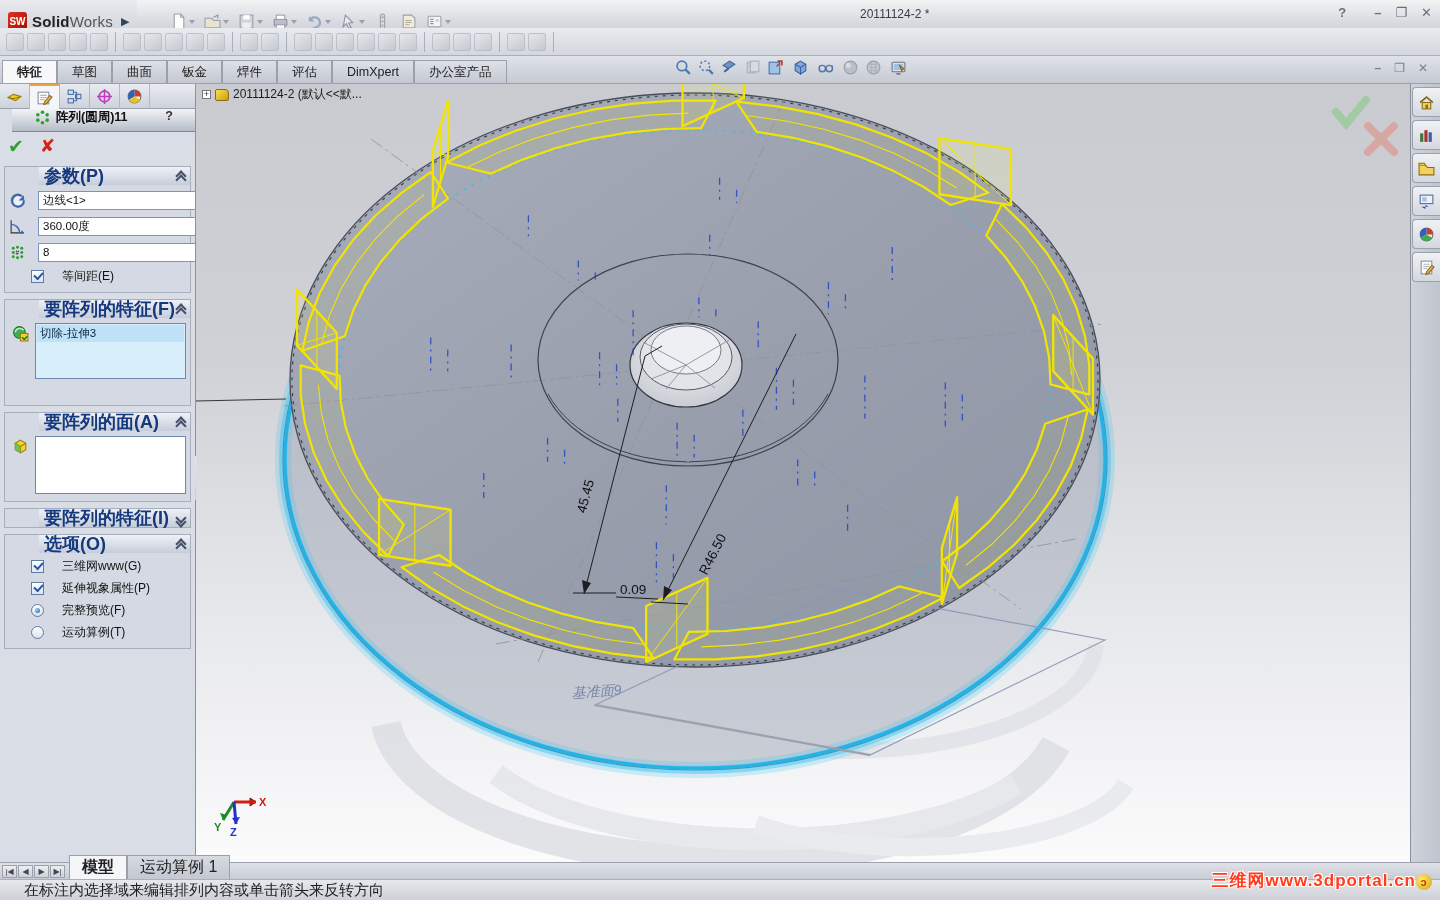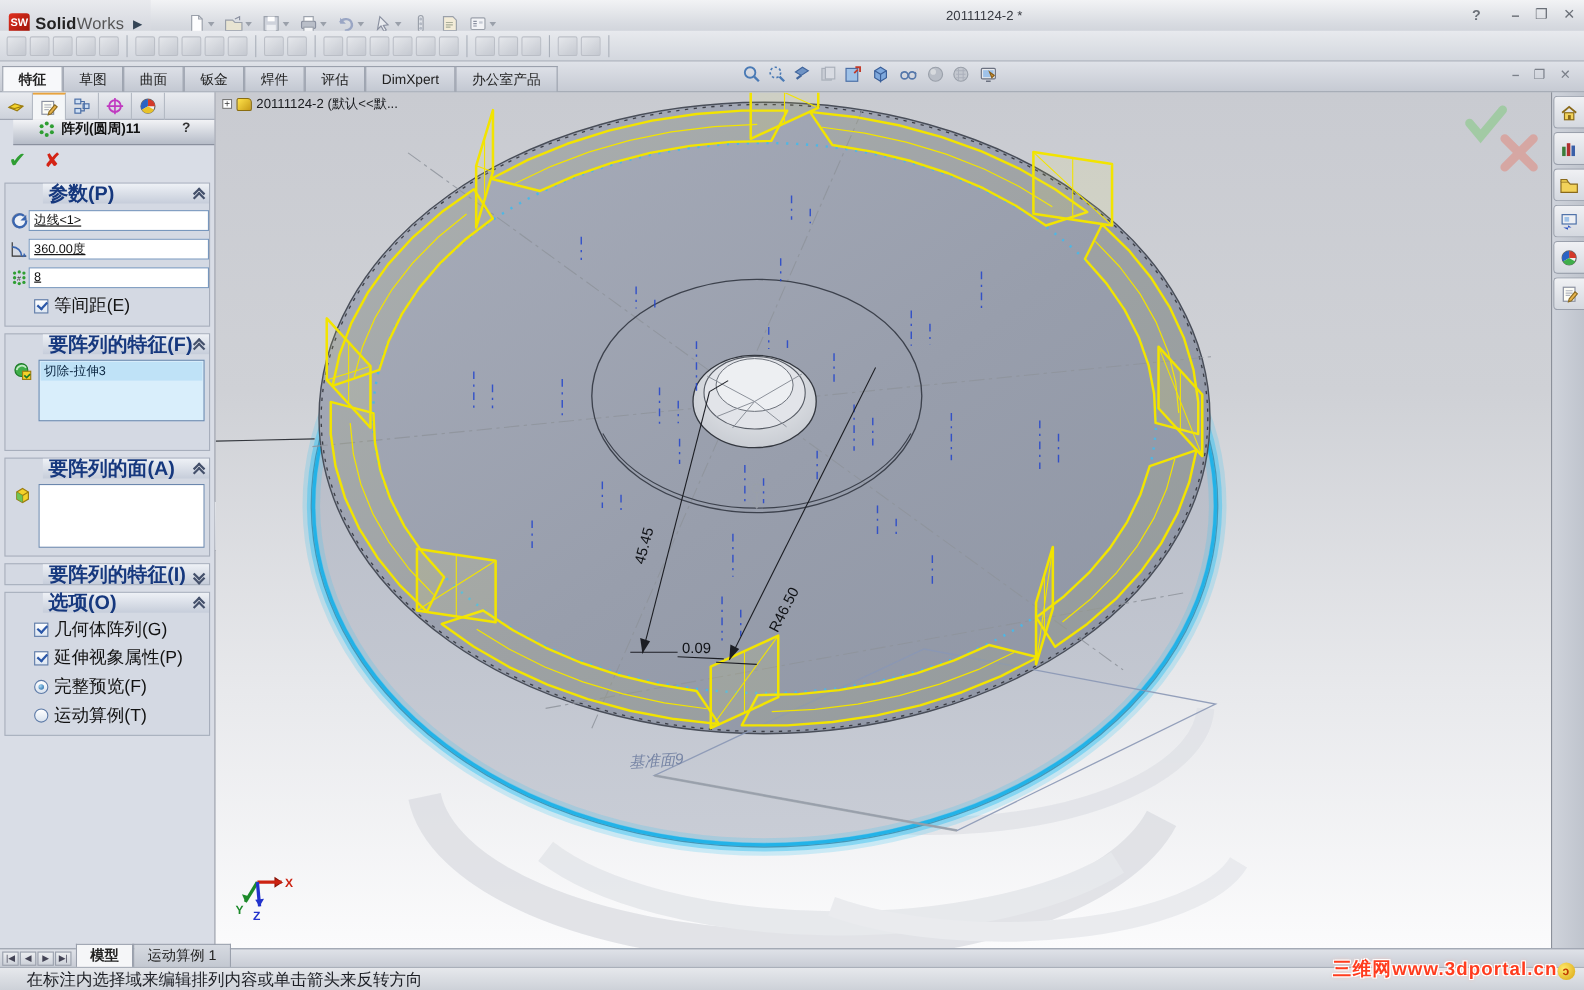--- a/index.html
+++ b/index.html
@@ -64,25 +64,25 @@
   .xmark { color:#d42315; font-size:18px; font-weight:bold; }
   .sec { margin:6px 4px 0 4px; border:1px solid #a7aebc; background:#d4d9e3; }
   .sec-h { height:18px; background:linear-gradient(#eef1f6,#c6cdda);
     display:flex; align-items:center; padding:0 5px; font-weight:bold; color:#16387e; font-size:18px;margin-left:34px; }
   .sec-h .chev { margin-left:auto; width:8px; height:8px; position:relative; }
   .chev::before, .chev::after { content:""; position:absolute; left:0; width:6px; height:6px;
     border-left:2px solid #44506b; border-top:2px solid #44506b; transform:rotate(45deg); }
   .chev::before { top:0; } .chev::after { top:4px; }
   .chev.down::before, .chev.down::after { transform:rotate(225deg); }
   .sec-b { padding:5px 4px 7px 4px; }
-  .prow { display:flex; align-items:center; margin-bottom:6px; gap:0;text-decoration:underline; }
+  .prow { display:flex; align-items:center; margin-bottom:6px; gap:12px; }
   .picon { width:22px; height:20px; display:flex; align-items:center; justify-content:center; }
   .pfield { flex:1; height:19px; background:#fff; border:1px solid #7897bd;
     font-size:11.5px; padding:2px 4px; color:#111; font-family:inherit; }
-  .cbrow { display:flex; align-items:center; gap:5px; margin:5px 0 0 22px; color:#111; font-size:16px; }
+  .cbrow { display:flex; align-items:center; gap:18px; margin:5px 0 0 22px; color:#111; font-size:12px; }
   .cb { width:13px; height:13px; background:linear-gradient(#fff,#dce6f2); border:1px solid #5f7ca8; position:relative; }
   .cb.on::after { content:""; position:absolute; left:2px; top:1px; width:7px; height:4px;
     border-left:2px solid #2b57a8; border-bottom:2px solid #2b57a8; transform:rotate(-48deg); }
   .rb { width:13px; height:13px; border-radius:50%; background:linear-gradient(#fff,#d8e2ee); border:1px solid #5f7ca8; position:relative; }
   .rb.on::after { content:""; position:absolute; left:3px; top:3px; width:5px; height:5px; border-radius:50%;
     background:radial-gradient(circle at 35% 35%,#9fd4f2,#1d5f9e); }
   .listbox { flex:1; height:56px; border:1px solid #6b87ad; background:#d9eefb; padding:1px; }
   .listbox .sel { background:#bfe2f7; color:#0a2540; font-size:11.5px; padding:1px 3px; }
   .listbox.empty { background:#fff; height:58px; }
   .splitter { position:absolute; left:195px; top:455px; width:10px; height:46px;
@@ -106,21 +106,21 @@
   .tp-tab { width:28px; height:30px; margin:3px 0 3px 1px; background:linear-gradient(#f0f1f4,#d4d8df);
     border:1px solid #9aa0ac; border-right:none; border-radius:4px 0 0 4px;
     display:flex; align-items:center; justify-content:center; }
 
   
   .docbar { position:absolute; left:0; top:862px; width:1440px; height:17px;
     background:linear-gradient(#dfe2e8,#c8ccd5); border-top:1px solid #9aa0ac; display:flex; align-items:flex-end; }
   .navbtns { display:flex; gap:1px; padding:1px 4px 1px 2px; }
   .nvb { width:15px; height:13px; background:linear-gradient(#eceef1,#cdd1d9); border:1px solid #9aa0ac;
     font-size:8px; color:#445; text-align:center; line-height:12px; }
-  .dtab { padding:1px 12px; font-size:13px; border:1px solid #9aa0ac; border-bottom:none;
+  .dtab { padding:1px 12px; font-size:16px; border:1px solid #9aa0ac; border-bottom:none;
     background:linear-gradient(#d6dae1,#c3c8d1); color:#222; }
   .dtab.active { background:#f5f6f8; font-weight:bold; }
   .statusbar { position:absolute; left:0; top:879px; width:1440px; height:21px;
     background:linear-gradient(#e6e8ec,#cdd1d8); border-top:1px solid #aab0ba;
     display:flex; align-items:flex-end; padding:0 24px; color:#1c1e24; font-size:15px; }
   .watermark { position:absolute; right:8px; top:869px; font-size:17px; font-weight:bold; color:#ff3c1e; letter-spacing:1px;
     text-shadow:-1px -1px 0 #fff,1px -1px 0 #fff,-1px 1px 0 #fff,1px 1px 0 #fff,0 0 4px #ffb3a0; z-index:9; }
   .wm-c { display:inline-block; width:16px; height:16px; background:radial-gradient(circle at 35% 35%,#ffe96a,#d9a410);
     border-radius:50%; color:#c03a00; font-size:11px; line-height:16px; text-align:center; text-shadow:none; font-weight:bold; }
 </style>
@@ -487,21 +487,21 @@
   </div>
 
   <div class="sec">
     <div class="sec-h">
         <span>选项(O)</span>
         <span class="chev"></span>
       </div>
     <div class="sec-b">
       <div class="cbrow" style="margin-top:0">
         <span class="cb on"></span>
-        <span>几何体阵列(G)</span>
+        <span>三维网www(G)</span>
       </div>
       <div class="cbrow">
         <span class="cb on"></span>
         <span>延伸视象属性(P)</span>
       </div>
       <div class="cbrow">
         <span class="rb on"></span>
         <span>完整预览(F)</span>
       </div>
       <div class="cbrow">

